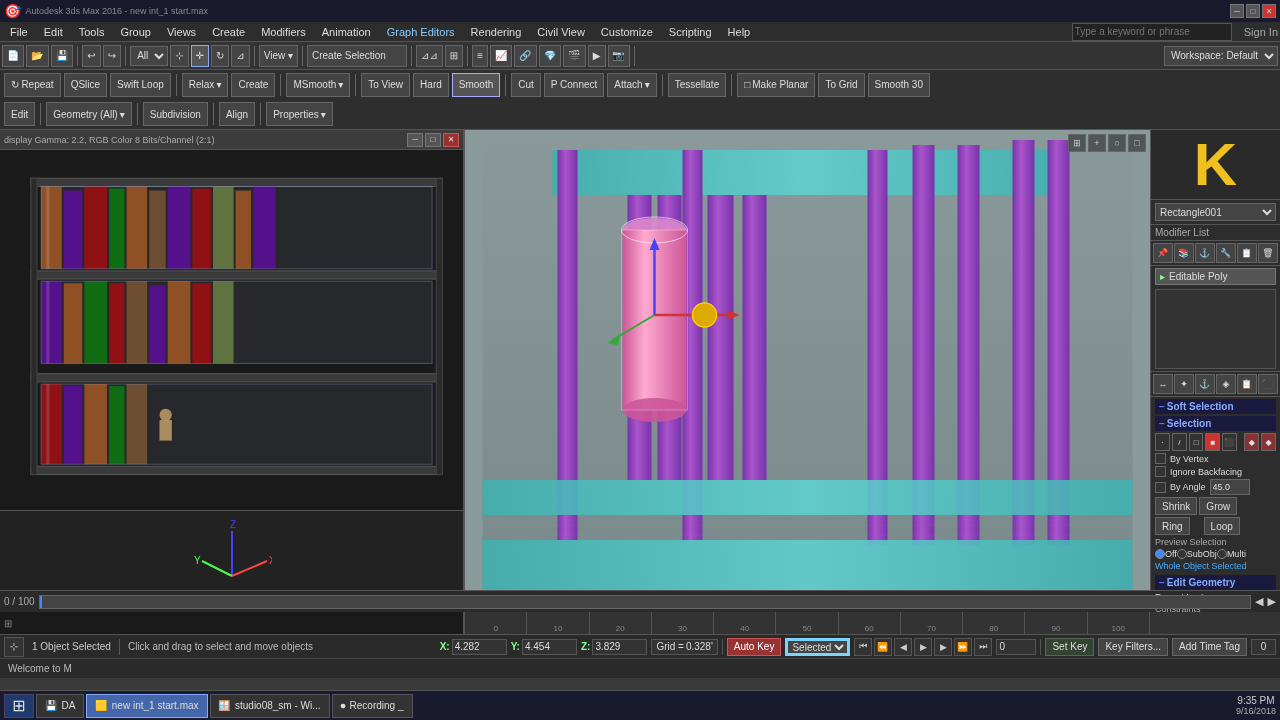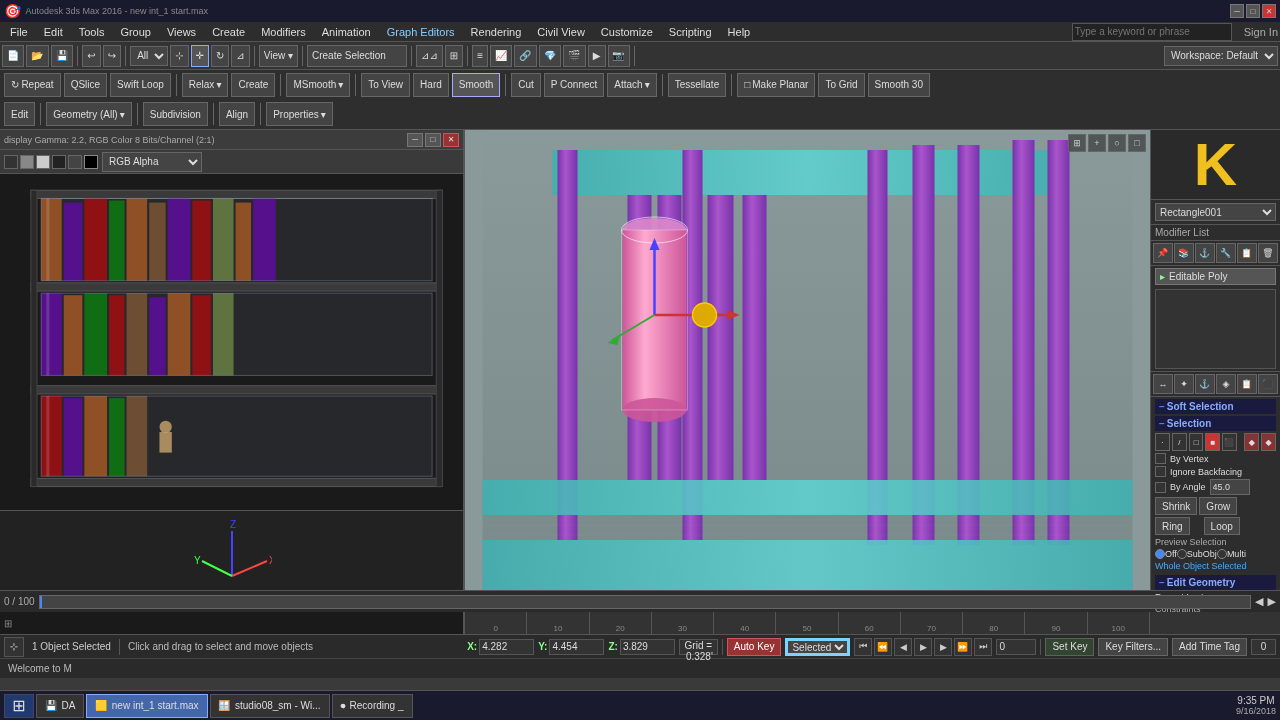--- a/index.html
+++ b/index.html
@@ -71,21 +71,21 @@
     .track-tick { flex: 1; height: 100%; border-right: 1px solid #555; display: flex; align-items: flex-end; justify-content: center; font-size: 8px; color: #888; padding-bottom: 1px; }
 
     
     #statusbar { height: 24px; background: #2a2a2a; display: flex; align-items: center; gap: 8px; padding: 0 4px; border-top: 1px solid #555; font-size: 10px; }
     #statusbar-left { display: flex; align-items: center; gap: 8px; }
     .status-text { color: #ccc; }
     #statusbar-right { margin-left: auto; display: flex; align-items: center; gap: 4px; }
     .coord-field { display: flex; align-items: center; gap: 2px; }
     .coord-label { color: #88ff88; font-size: 10px; font-weight: bold; }
     .coord-val { background: #333; border: 1px solid #555; color: #ddd; width: 55px; height: 16px; font-size: 10px; padding: 0 2px; }
-    .grid-display { background: #333; border: 1px solid #555; color: #ddd; padding: 0 4px; height: 16px; display: flex; align-items: center; font-size: 10px; flex-direction: column; }
+    .grid-display { background: #333; border: 1px solid #555; color: #ddd; padding: 0 4px; height: 16px; display: flex; align-items: center; font-size: 10px; }
 
     
     #taskbar { height: 30px; background: #1a1a2e; display: flex; align-items: center; padding: 0 4px; gap: 2px; border-top: 1px solid #555; position: absolute; bottom: 0; width: 100%; }
     .taskbar-btn { height: 24px; padding: 0 8px; background: #333; border: 1px solid #555; color: #ddd; font-size: 10px; display: flex; align-items: center; gap: 4px; cursor: pointer; }
     .taskbar-btn.active { background: #4466aa; border-color: #88aaff; }
     .start-btn { width: 30px; height: 24px; background: #1e3a6e; border: 1px solid #446; display: flex; align-items: center; justify-content: center; cursor: pointer; }
     .taskbar-time { margin-left: auto; color: #ccc; font-size: 10px; display: flex; flex-direction: column; align-items: center; }
 
     
     .viewport-bg { width: 100%; height: 100%; background: #8a9a9a; position: relative; }
@@ -244,35 +244,20 @@
   <div id="left-panel">
     <div id="viewport-header">
       <div style="font-size:9px; color:#aaa;">display Gamma: 2.2, RGB Color 8 Bits/Channel (2:1)</div>
       <div style="margin-left:auto; display:flex; gap:2px;">
         <div style="width:16px;height:14px;background:#555;border:1px solid #777;display:flex;align-items:center;justify-content:center;font-size:8px;cursor:pointer;">─</div>
         <div style="width:16px;height:14px;background:#555;border:1px solid #777;display:flex;align-items:center;justify-content:center;font-size:8px;cursor:pointer;">□</div>
         <div style="width:16px;height:14px;background:#993333;border:1px solid #cc5555;display:flex;align-items:center;justify-content:center;font-size:8px;cursor:pointer;">✕</div>
       </div>
     </div>
 
-    <div style="height:24px; background:#3a3a3a; display:flex; align-items:center; padding:0 4px; gap:4px; border-bottom:1px solid #555;">
-      <div style="display:flex; gap:2px;">
-        <div style="width:14px;height:14px;background:#333;border:1px solid #666;"></div>
-        <div style="width:14px;height:14px;background:#888;border:1px solid #666;"></div>
-        <div style="width:14px;height:14px;background:#ccc;border:1px solid #666;"></div>
-        <div style="width:14px;height:14px;background:#222;border:1px solid #666;"></div>
-        <div style="width:14px;height:14px;background:#444;border:1px solid #666;"></div>
-        <div style="width:14px;height:14px;background:#000;border:1px solid #888;"></div>
-      </div>
-      <select class="tb-dropdown" style="width:100px;">
-        <option>RGB Alpha</option>
-        <option>RGB</option>
-        <option>Alpha</option>
-      </select>
-    </div>
 
     <div id="viewport-content">
       <svg width="100%" height="100%" viewBox="0 0 450 315" xmlns="http://www.w3.org/2000/svg">
 
         <rect width="450" height="315" fill="#1a1a1a"></rect>
 
         <rect x="30" y="10" width="400" height="8" fill="#3a3a3a" stroke="#555" stroke-width="1"></rect>
         <rect x="30" y="100" width="400" height="8" fill="#3a3a3a" stroke="#555" stroke-width="1"></rect>
         <rect x="30" y="200" width="400" height="8" fill="#3a3a3a" stroke="#555" stroke-width="1"></rect>
         <rect x="30" y="290" width="400" height="8" fill="#3a3a3a" stroke="#555" stroke-width="1"></rect>

